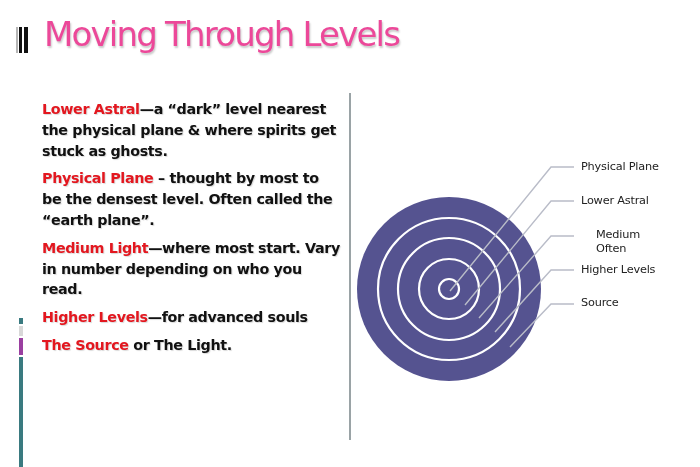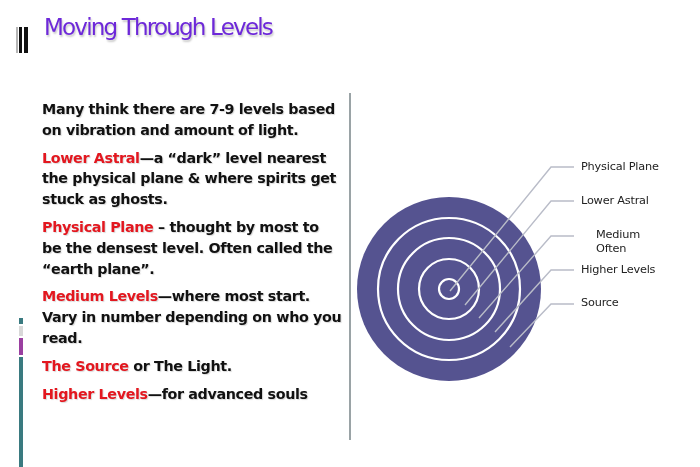--- a/index.html
+++ b/index.html
@@ -1,21 +1,21 @@
 <!DOCTYPE html>
 <html><head>
 <meta charset="utf-8">
 <style>
   html, body { margin:0; padding:0; }
   body { width:700px; height:467px; background:#ffffff; position:relative; overflow:hidden;
          font-family:"DejaVu Sans", sans-serif; }
   .title-deco { position:absolute; left:16px; top:27px; width:12px; height:26px; }
   .title-deco span { position:absolute; top:0; height:26px; }
   .title { position:absolute; left:44px; top:14px; margin:0; font-family:"DejaVu Sans", sans-serif;
-           font-weight:normal; font-size:23px; letter-spacing:-1.8px; color:#6d28d9;
+           font-weight:normal; font-size:34px; letter-spacing:-1.8px; color:#ec4899;
            text-shadow:1px 2px 2px rgba(0,0,0,0.22); white-space:nowrap; }
   .left-accent { position:absolute; left:19px; width:4px; }
   .divider { position:absolute; left:349px; top:93px; width:2px; height:347px; background:#9aa3a6; }
   .body-text { position:absolute; left:42px; top:99px; width:300px; }
   .para { margin:0 0 7px 0; font-family:"DejaVu Sans", sans-serif; font-weight:bold; font-size:14.3px;
           line-height:20.8px; color:#111111; letter-spacing:-0.35px;
           text-shadow:1px 1px 1px rgba(0,0,0,0.15); }
   .para .hl { color:#e3171f; }
   .diagram { position:absolute; left:0; top:0; width:700px; height:467px; }
   .label { position:absolute; left:581px; font-family:"DejaVu Sans", sans-serif; font-size:11.3px;
@@ -31,26 +31,25 @@
 </div>
 
 <h1 class="title">Moving Through Levels</h1>
 
 <div class="left-accent" style="top:318px;height:6px;background:#3a7a80;"></div>
 <div class="left-accent" style="top:326px;height:10px;background:#d8d8d8;"></div>
 <div class="left-accent" style="top:338px;height:17px;background:#9a3fa0;"></div>
 <div class="left-accent" style="top:357px;height:110px;background:#3a7a80;"></div>
 
 <div class="body-text">
-  <p class="para"><span>Many think there are 7-9 levels based on vibration and amount of light.</span></p>
   <p class="para"><span class="hl">Lower Astral</span><span>—a “dark” level nearest the physical plane &amp; where spirits get stuck as ghosts.</span></p>
   <p class="para"><span class="hl">Physical Plane</span><span> – thought by most to be the densest level.  Often called the “earth plane”.</span></p>
-  <p class="para"><span class="hl">Medium Levels</span><span>—where most start. Vary in number depending on who you read.</span></p>
+  <p class="para"><span class="hl">Medium Light</span><span>—where most start. Vary in number depending on who you read.</span></p>
+  <p class="para"><span class="hl">Higher Levels</span><span>—for advanced souls</span></p>
   <p class="para"><span class="hl">The Source</span><span> or The Light.</span></p>
-  <p class="para"><span class="hl">Higher Levels</span><span>—for advanced souls</span></p>
 </div>
 
 <div class="divider"></div>
 
 <svg class="diagram" width="700" height="467" viewBox="0 0 700 467">
   <circle cx="449" cy="289" r="92" fill="#555390"></circle>
   <g fill="none" stroke="#ffffff" stroke-width="2.2">
     <circle cx="449" cy="289" r="71"></circle>
     <circle cx="449" cy="289" r="51"></circle>
     <circle cx="449" cy="289" r="30"></circle>

